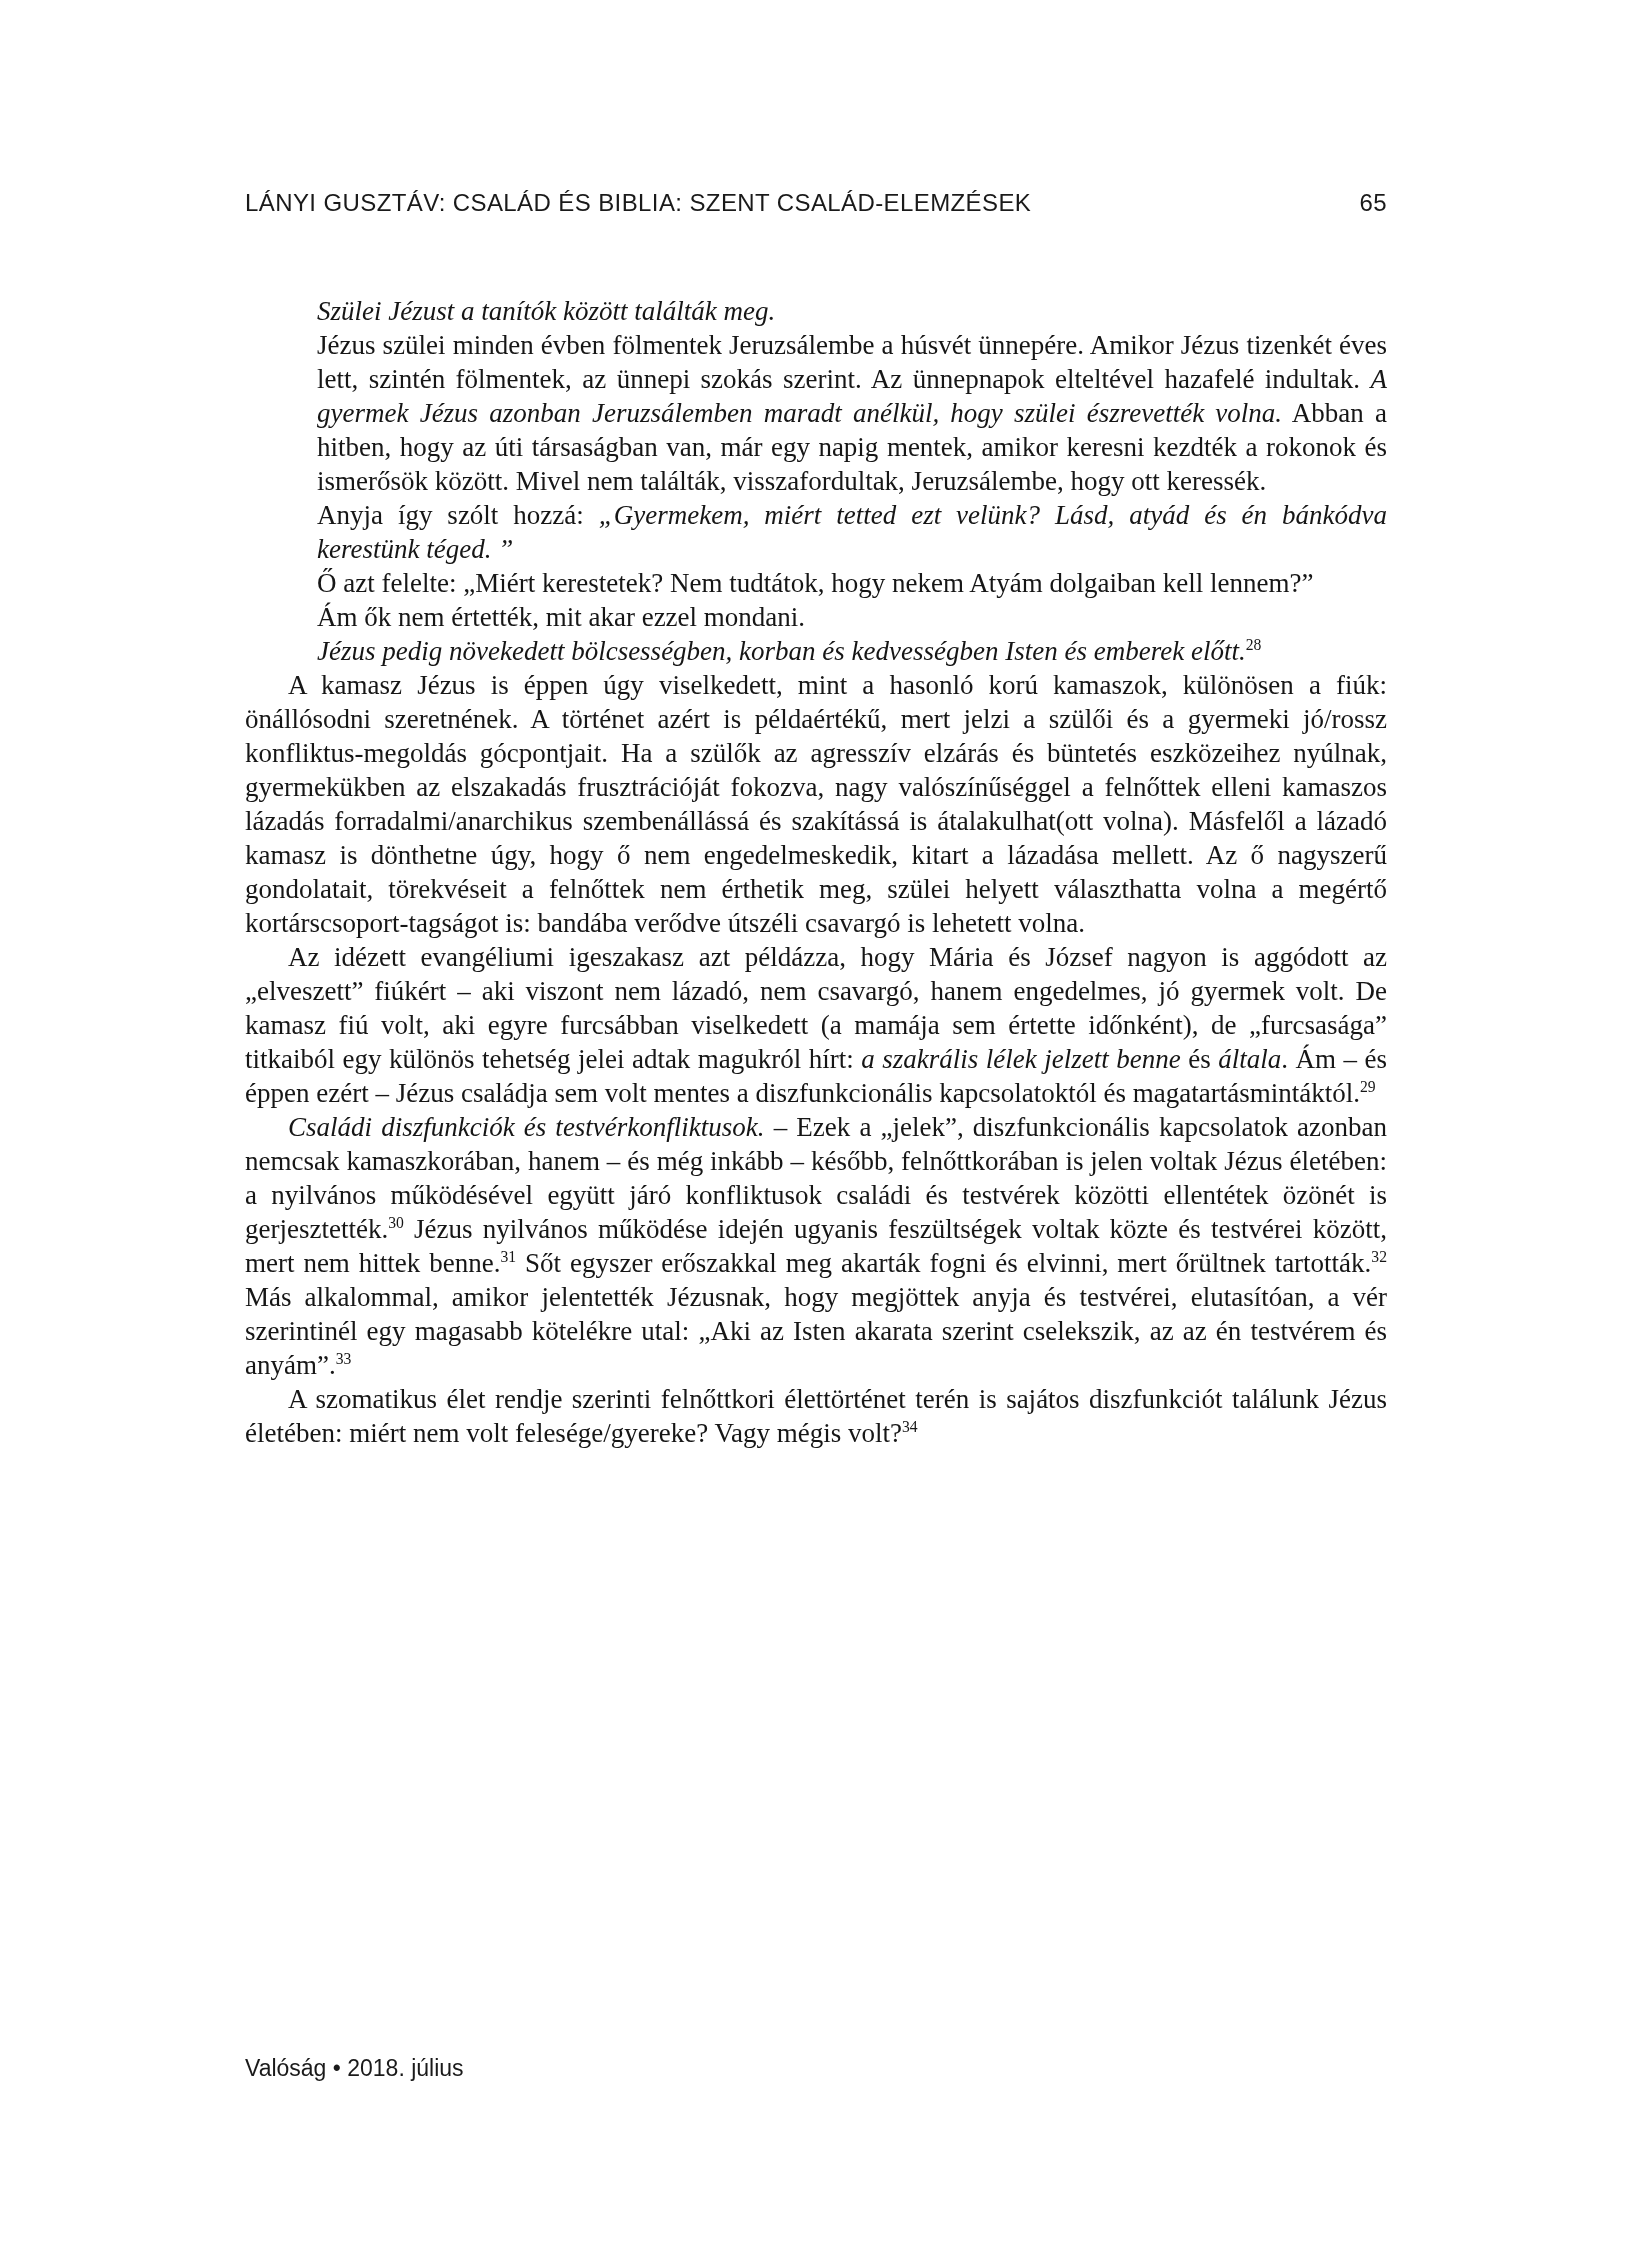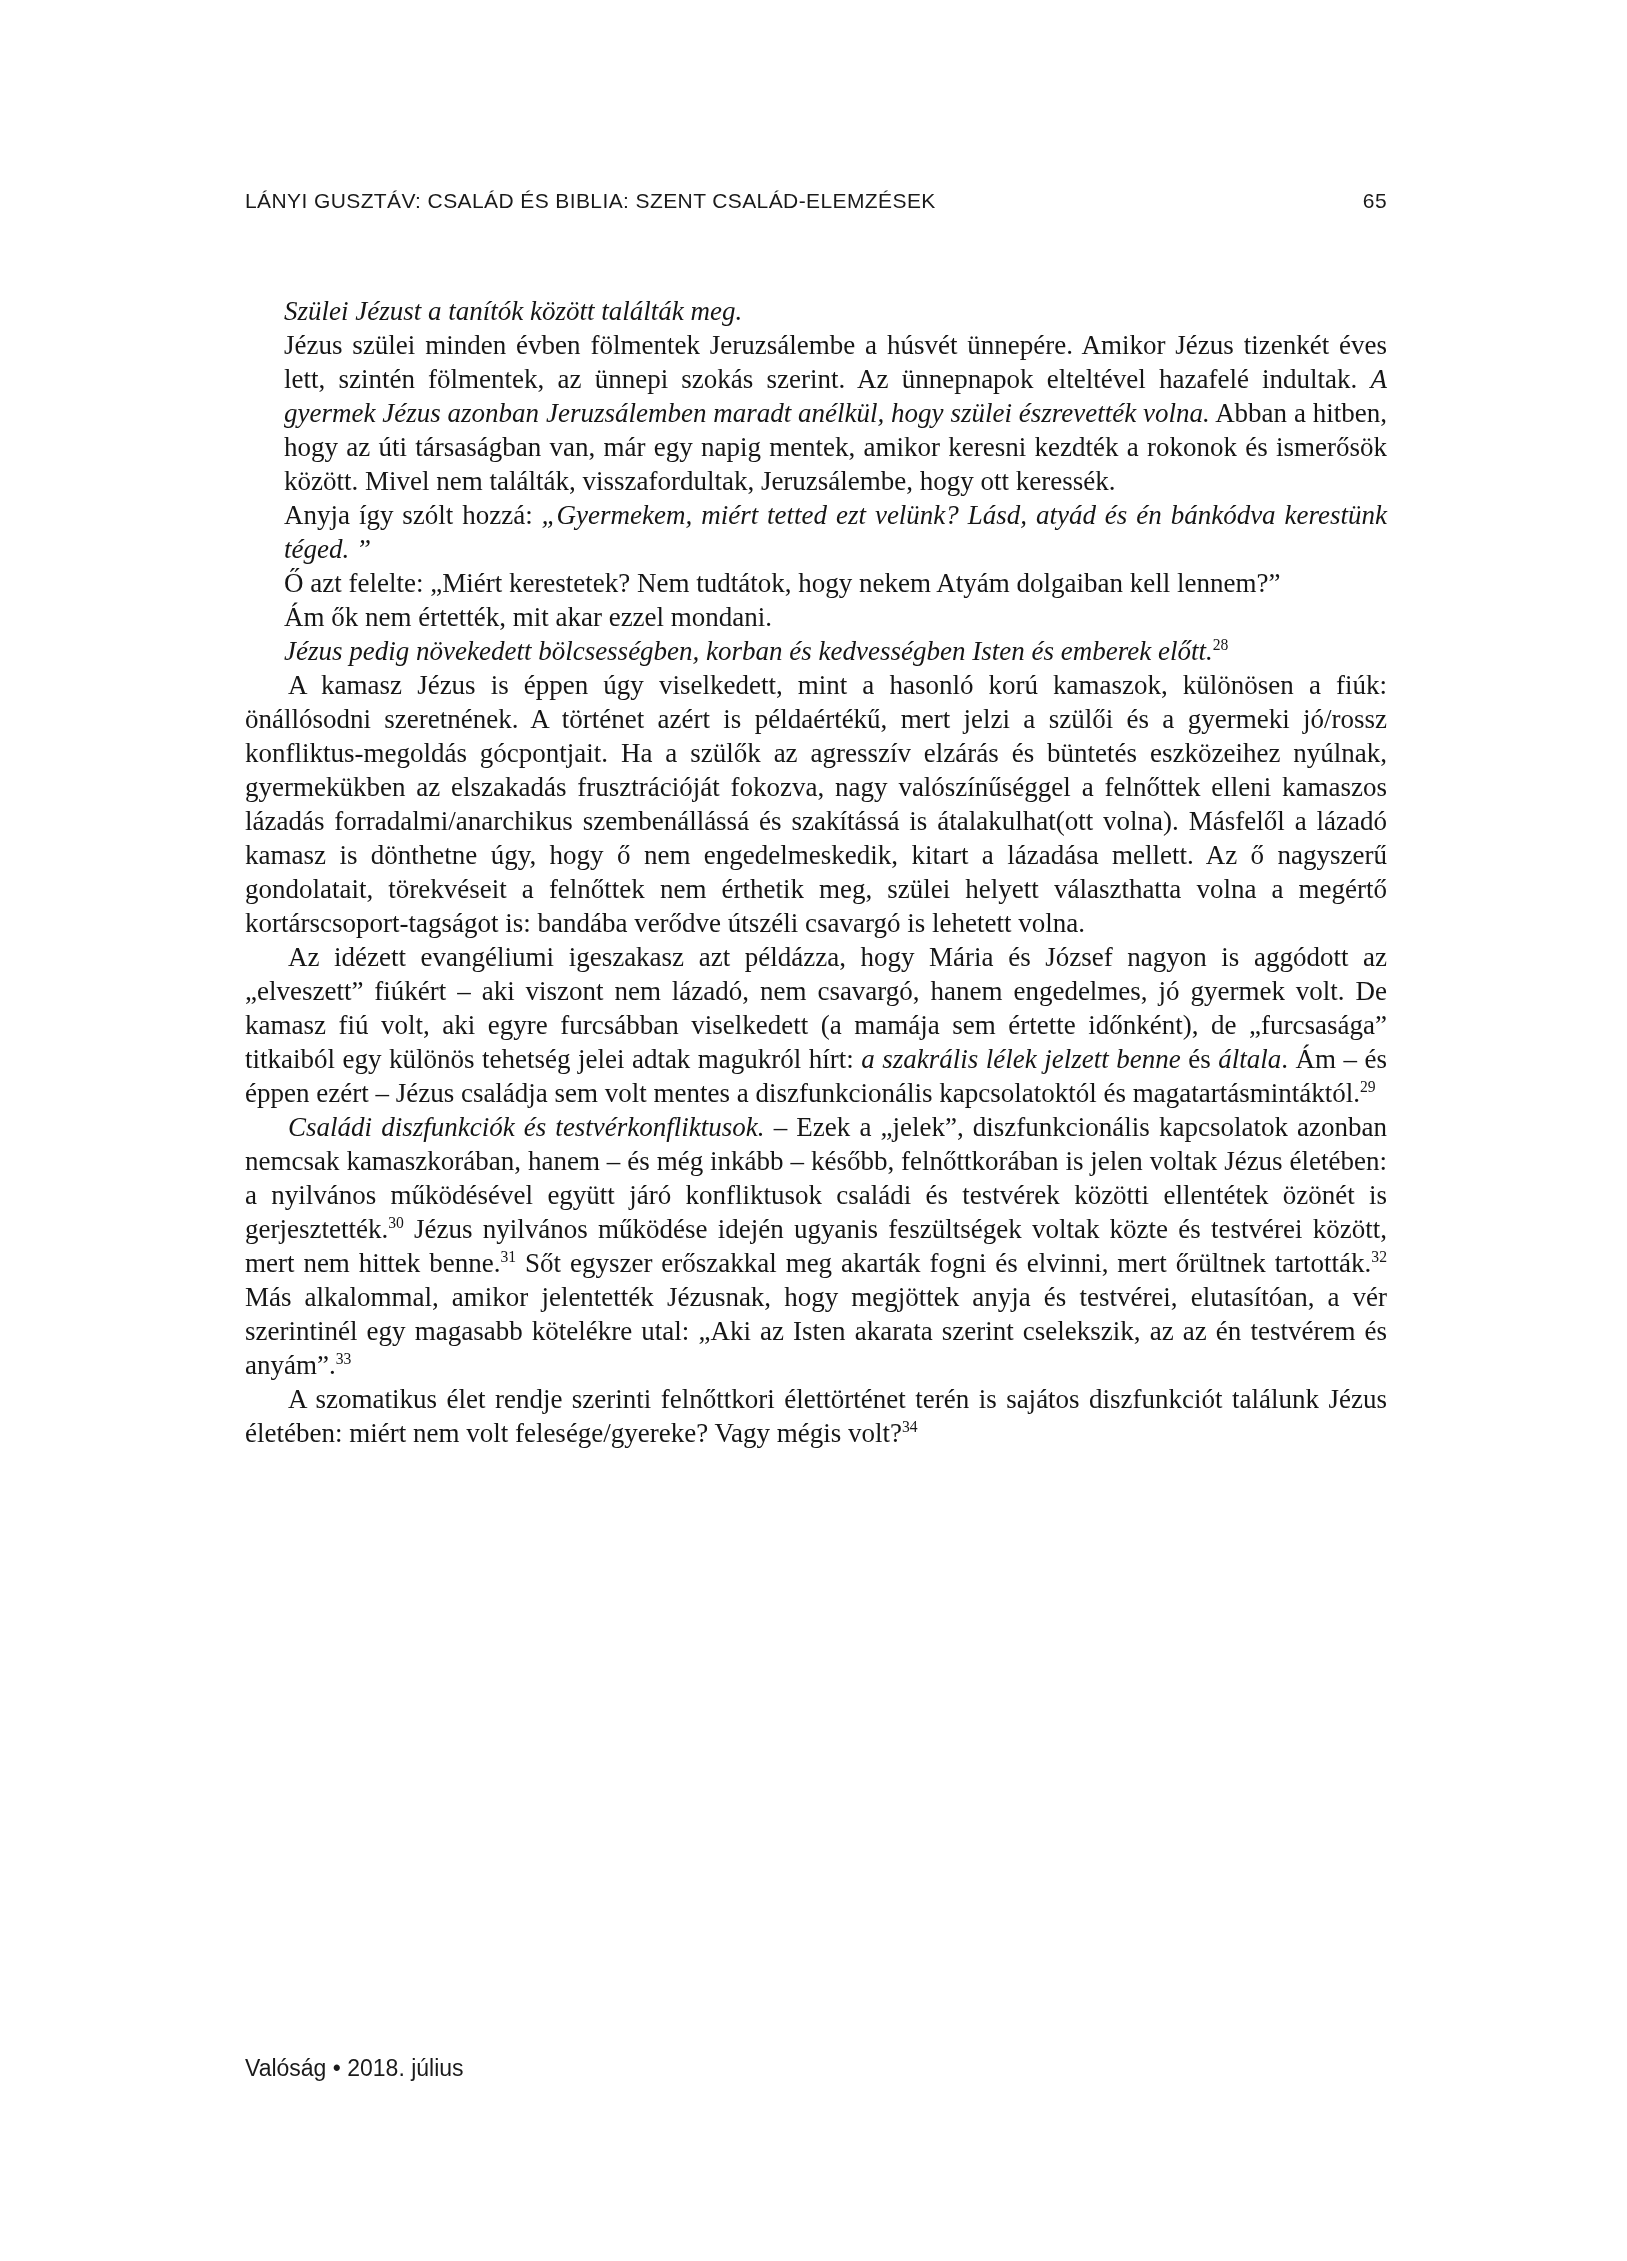--- a/index.html
+++ b/index.html
@@ -17,21 +17,21 @@
   }
   .header {
     position: absolute;
     left: 245px;
     top: 189px;
     width: 1142px;
     display: flex;
     justify-content: space-between;
     align-items: baseline;
     font-family: "Liberation Sans", sans-serif;
-    font-size: 21px;
+    font-size: 24px;
     letter-spacing: 0.4px;
     color: #1a1a1a;
     white-space: nowrap;
   }
   .content {
     position: absolute;
     left: 245px;
     top: 294px;
     width: 1142px;
     font-family: "Liberation Serif", serif;
@@ -41,21 +41,21 @@
     color: #161616;
   }
   .para {
     margin: 0;
     text-indent: 43px;
   }
   .para.first {
     text-indent: 0;
   }
   .quote {
-    margin-left: 39px;
+    margin-left: 72px;
   }
   .qpara {
     margin: 0;
     text-indent: 0;
   }
   .content i {
     font-style: italic;
   }
   .content sup {
     font-size: 0.58em;

